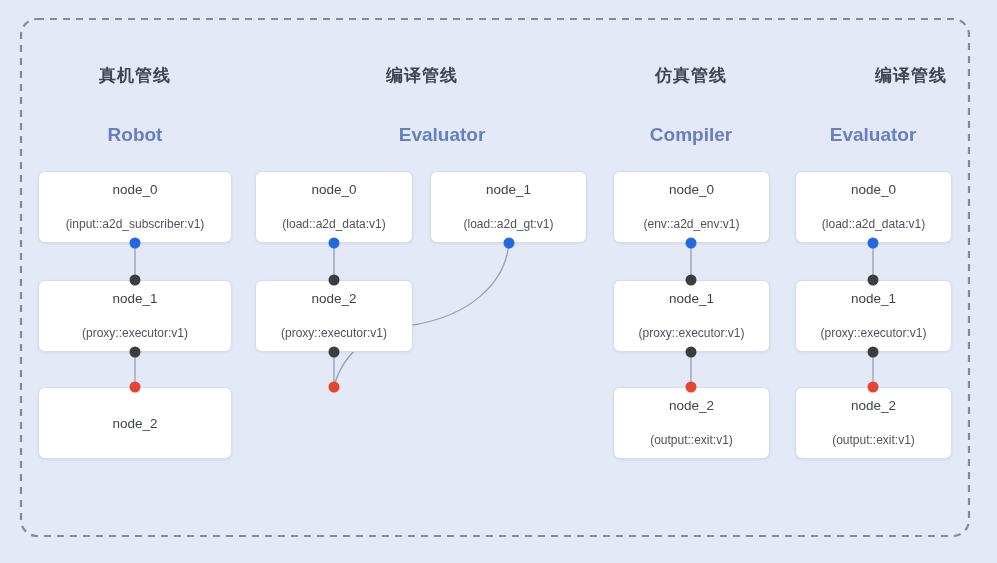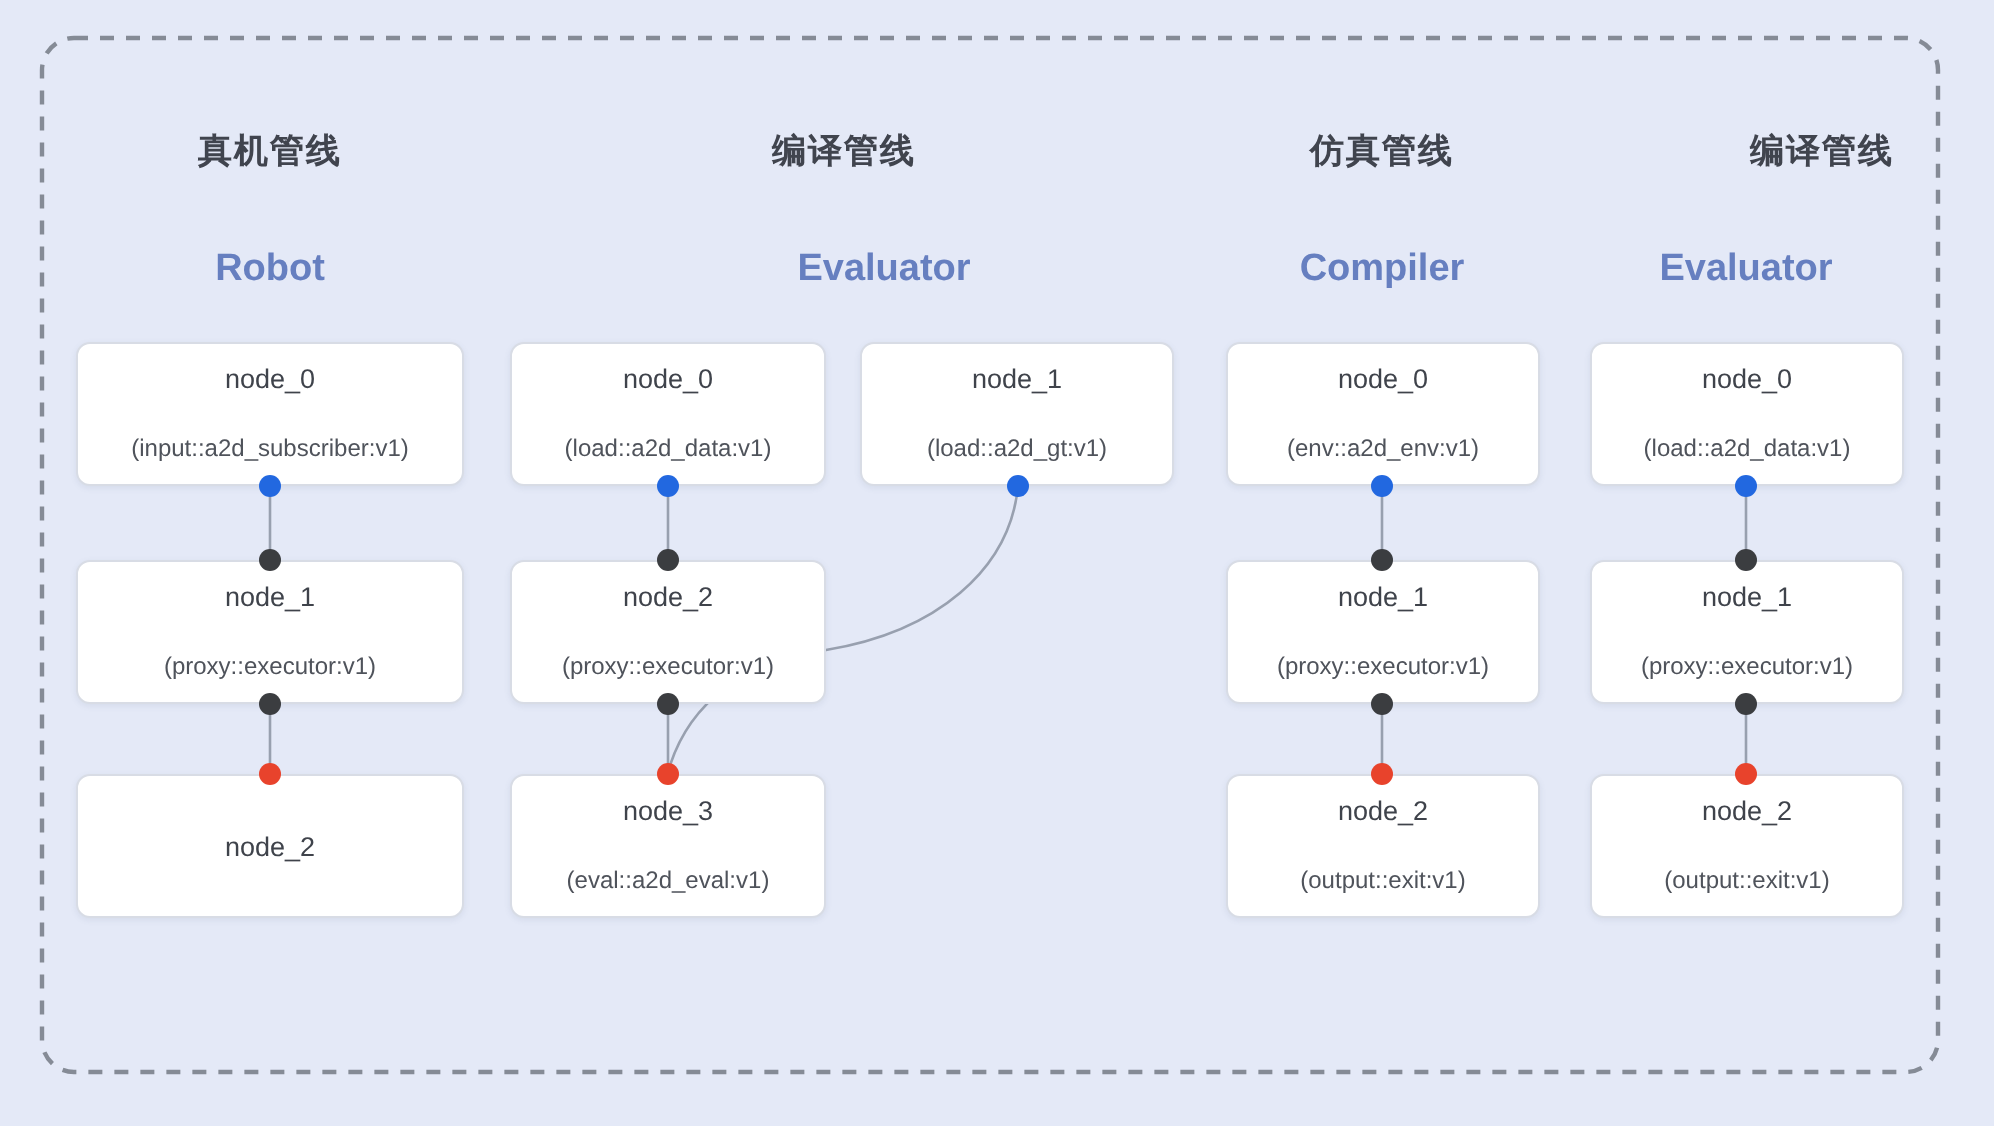--- a/index.html
+++ b/index.html
@@ -110,24 +110,20 @@
     <div class="node-sub">(load::a2d_data:v1)</div>
   </div>
   <div class="node" style="left:430px;top:171px;width:157px">
     <div class="node-title">node_1</div>
     <div class="node-sub">(load::a2d_gt:v1)</div>
   </div>
   <div class="node" style="left:255px;top:280px;width:158px">
     <div class="node-title">node_2</div>
     <div class="node-sub">(proxy::executor:v1)</div>
   </div>
-  <div class="node" style="left:255px;top:387px;width:158px">
-    <div class="node-title">node_3</div>
-    <div class="node-sub">(eval::a2d_eval:v1)</div>
-  </div>
 
   <div class="node" style="left:613px;top:171px;width:157px">
     <div class="node-title">node_0</div>
     <div class="node-sub">(env::a2d_env:v1)</div>
   </div>
   <div class="node" style="left:613px;top:280px;width:157px">
     <div class="node-title">node_1</div>
     <div class="node-sub">(proxy::executor:v1)</div>
   </div>
   <div class="node" style="left:613px;top:387px;width:157px">

